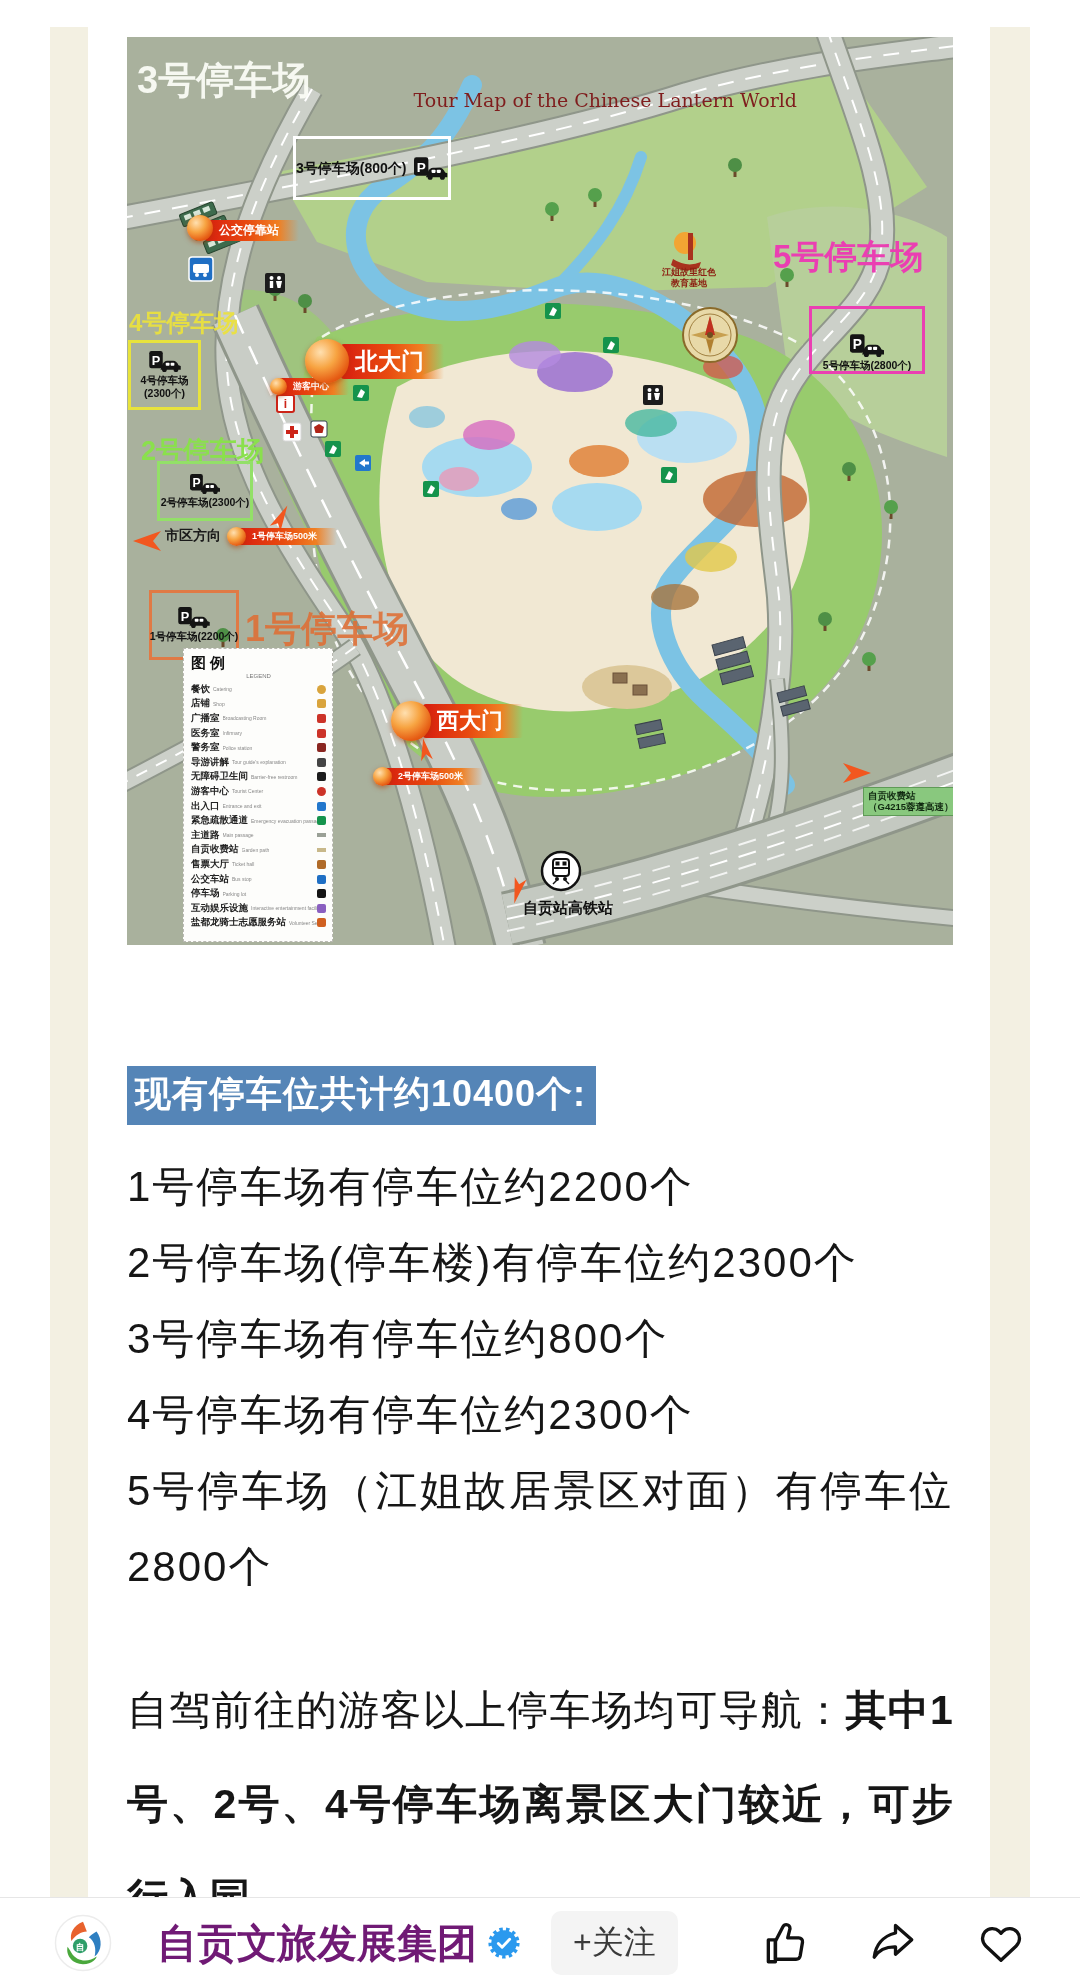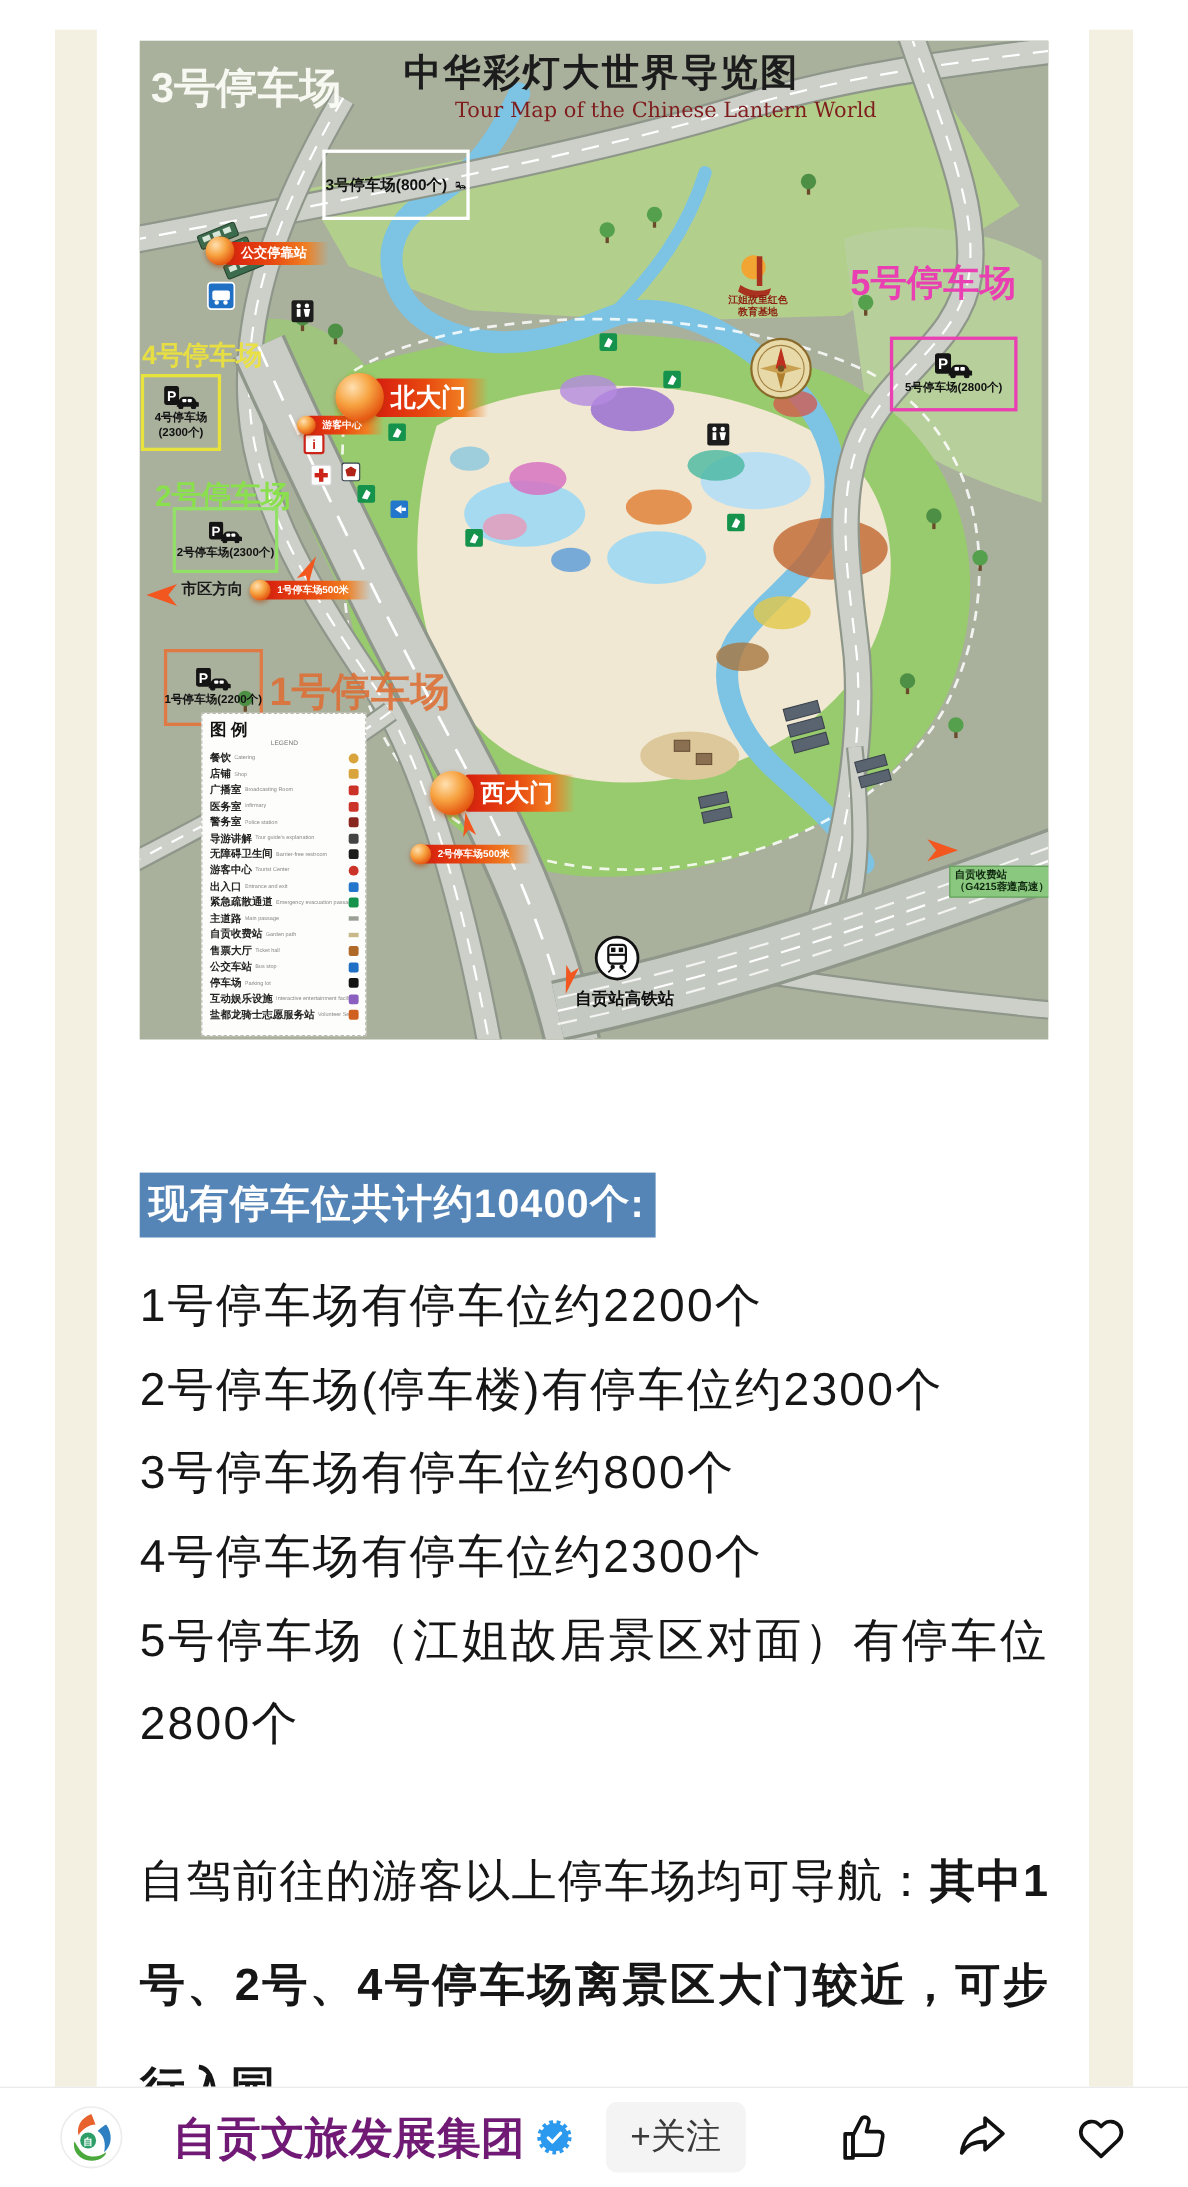--- a/index.html
+++ b/index.html
@@ -337,30 +337,29 @@
     <svg width="0" height="0" style="position:absolute">
       <symbol id="picar" viewBox="0 0 42 28">
         <rect x="0" y="0" width="18" height="23" rx="3" fill="#141414"></rect>
         <text x="9" y="18" font-size="17" font-weight="bold" fill="#fff" text-anchor="middle" font-family="Liberation Sans, sans-serif">P</text>
         <path d="M17 19 q2.5-6 7-6 h8 q4.5 0 7 6 l3 1 v5 h-3.2 a3.2 3.2 0 0 1 -6.4 0 h-9 a3.2 3.2 0 0 1 -6.4 0 h-2 z" fill="#141414"></path>
         <rect x="22" y="15.5" width="5" height="4" rx="1" fill="#fff"></rect>
         <rect x="28.5" y="15.5" width="5" height="4" rx="1" fill="#fff"></rect>
       </symbol>
     </svg>
 
-    <div class="ov" id="map-title">中华彩灯大世界导览图</div>
     <div class="ov" id="map-subtitle">Tour Map of the Chinese Lantern World</div>
 
     <div class="ztext" style="left:10px; top:18px; font-size:38px; color:rgba(250,252,245,.95);">3号停车场</div>
     <div class="ztext" style="left:2px; top:270px; font-size:24px; color:#ece23c; opacity:.92;">4号停车场</div>
     <div class="ztext" style="left:14px; top:396px; font-size:27px; color:#8ae04c;">2号停车场</div>
     <div class="ztext" style="left:118px; top:568px; font-size:36px; color:#df6f35; opacity:.88;">1号停车场</div>
     <div class="ztext" style="left:646px; top:198px; font-size:33px; color:#ea3fb2;">5号停车场</div>
 
-    <div class="pbox pbox-h" style="left:166px; top:99px; width:134px; height:64px; border-color:#ffffff;">
+    <div class="pbox pbox-h" style="left:166px; top:99px; width:158px; height:64px; border-color:#ffffff;">
       <span class="plabel">3号停车场(800个)</span>
       <svg width="40" height="27">
           <use href="#picar"></use>
         </svg>
     </div>
     <div class="pbox" style="left:1px; top:303px; width:73px; height:70px; border-color:#e8e33c;">
       <svg width="32" height="21">
           <use href="#picar"></use>
         </svg>
       <span class="plabel">
@@ -372,21 +371,21 @@
           <use href="#picar"></use>
         </svg>
       <span class="plabel">2号停车场(2300个)</span>
     </div>
     <div class="pbox" style="left:22px; top:553px; width:90px; height:70px; border-color:#e07a45;">
       <svg width="32" height="21">
           <use href="#picar"></use>
         </svg>
       <span class="plabel">1号停车场(2200个)</span>
     </div>
-    <div class="pbox" style="left:682px; top:269px; width:116px; height:68px; border-color:#ea3fb2;">
+    <div class="pbox" style="left:682px; top:269px; width:116px; height:68px; border-color:#ea3fb2;justify-content:flex-end;">
       <svg width="34" height="23">
           <use href="#picar"></use>
         </svg>
       <span class="plabel">5号停车场(2800个)</span>
     </div>
 
     <div class="marker" style="left:60px; top:178px;align-items:flex-end;">
       <div class="sphere" style="width:26px; height:26px;"></div>
       <div class="ribbon" style="font-size:12px;">公交停靠站</div>
     </div>

